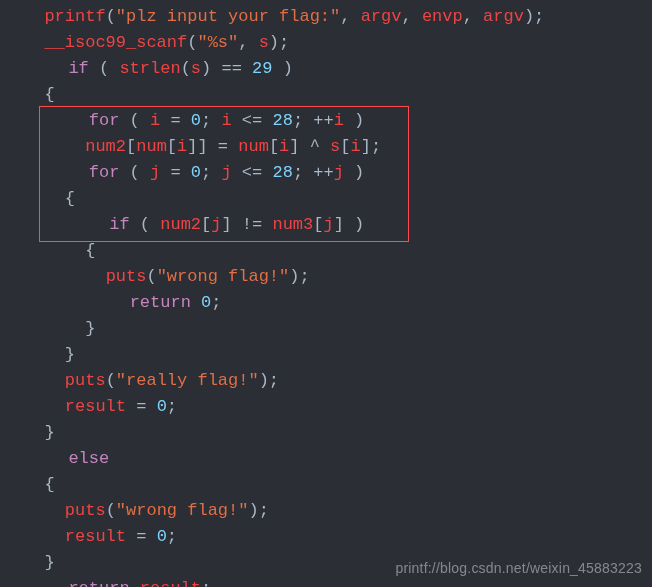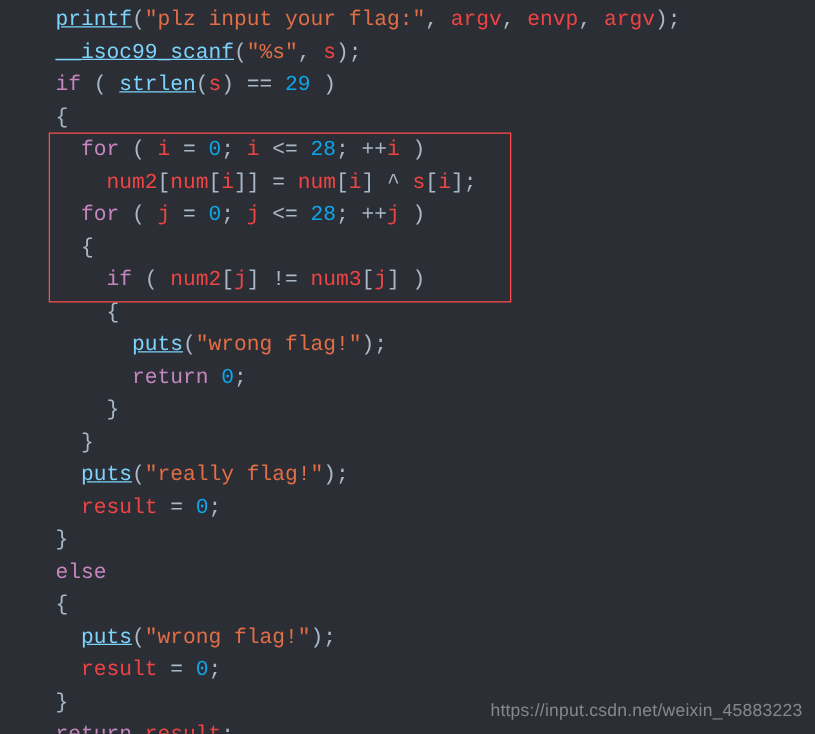--- a/index.html
+++ b/index.html
@@ -35,24 +35,24 @@
   }
   .code {
     position: absolute;
     left: 24px;
     top: 4px;
     white-space: pre;
   }
   .code div {
     height: 26px;
   }
-  .kw   { color: #c586c0; }      
-  .fn   { color: #7dd3fc; text-decoration: underline; }      
+  .kw   { color: #c586c0; margin-left: 24px; }      
+  .fn   { color: #ef4444; }      
   .str  { color: #e26e46; }      
-  .num  { color: #0ea5e9; }      
+  .num  { color: #7dd3fc; }      
   .id   { color: #ef4444; }      
   .op   { color: #a9b7c6; }      
   .brace{ color: #a9b7c6; }
   .highlight-box {
     position: absolute;
     border: 1px solid #ff4d4d;
     pointer-events: none;
     z-index: 5;
     box-sizing: border-box;
   }
@@ -91,13 +91,13 @@
       <div></div>
       <div></div>
       <div></div>
       <div></div>
       <div> </div>
     </div>
   <div class="code" id="code"><div>  <span class="fn">printf</span><span class="op">(</span><span class="str">"plz input your flag:"</span><span class="op">, </span><span class="id">argv</span><span class="op">, </span><span class="id">envp</span><span class="op">, </span><span class="id">argv</span><span class="op">);</span></div><div>  <span class="fn">__isoc99_scanf</span><span class="op">(</span><span class="str">"%s"</span><span class="op">, </span><span class="id">s</span><span class="op">);</span></div><div>  <span class="kw">if</span><span class="op"> ( </span><span class="fn">strlen</span><span class="op">(</span><span class="id">s</span><span class="op">) == </span><span class="num">29</span><span class="op"> )</span></div><div>  <span class="brace">{</span></div><div>    <span class="kw">for</span><span class="op"> ( </span><span class="id">i</span><span class="op"> = </span><span class="num">0</span><span class="op">; </span><span class="id">i</span><span class="op"> &lt;= </span><span class="num">28</span><span class="op">; ++</span><span class="id">i</span><span class="op"> )</span></div><div>      <span class="id">num2</span><span class="op">[</span><span class="id">num</span><span class="op">[</span><span class="id">i</span><span class="op">]] = </span><span class="id">num</span><span class="op">[</span><span class="id">i</span><span class="op">] ^ </span><span class="id">s</span><span class="op">[</span><span class="id">i</span><span class="op">];</span></div><div>    <span class="kw">for</span><span class="op"> ( </span><span class="id">j</span><span class="op"> = </span><span class="num">0</span><span class="op">; </span><span class="id">j</span><span class="op"> &lt;= </span><span class="num">28</span><span class="op">; ++</span><span class="id">j</span><span class="op"> )</span></div><div>    <span class="brace">{</span></div><div>      <span class="kw">if</span><span class="op"> ( </span><span class="id">num2</span><span class="op">[</span><span class="id">j</span><span class="op">] != </span><span class="id">num3</span><span class="op">[</span><span class="id">j</span><span class="op">] )</span></div><div>      <span class="brace">{</span></div><div>        <span class="fn">puts</span><span class="op">(</span><span class="str">"wrong flag!"</span><span class="op">);</span></div><div>        <span class="kw">return</span><span class="op"> </span><span class="num">0</span><span class="op">;</span></div><div>      <span class="brace">}</span></div><div>    <span class="brace">}</span></div><div>    <span class="fn">puts</span><span class="op">(</span><span class="str">"really flag!"</span><span class="op">);</span></div><div>    <span class="id">result</span><span class="op"> = </span><span class="num">0</span><span class="op">;</span></div><div>  <span class="brace">}</span></div><div>  <span class="kw">else</span></div><div>  <span class="brace">{</span></div><div>    <span class="fn">puts</span><span class="op">(</span><span class="str">"wrong flag!"</span><span class="op">);</span></div><div>    <span class="id">result</span><span class="op"> = </span><span class="num">0</span><span class="op">;</span></div><div>  <span class="brace">}</span></div><div>  <span class="kw">return</span><span class="op"> </span><span class="id">result</span><span class="op">;</span></div></div>
   <div class="highlight-box" id="hlbox" style="left: 39px; top: 106px; width: 370px; height: 136px;"></div>
 </div>
 
-<div class="watermark">https://input.csdn.net/weixin_45883223</div>
+<div class="watermark">printf://blog.csdn.net/weixin_45883223</div>
 
 </body></html>

